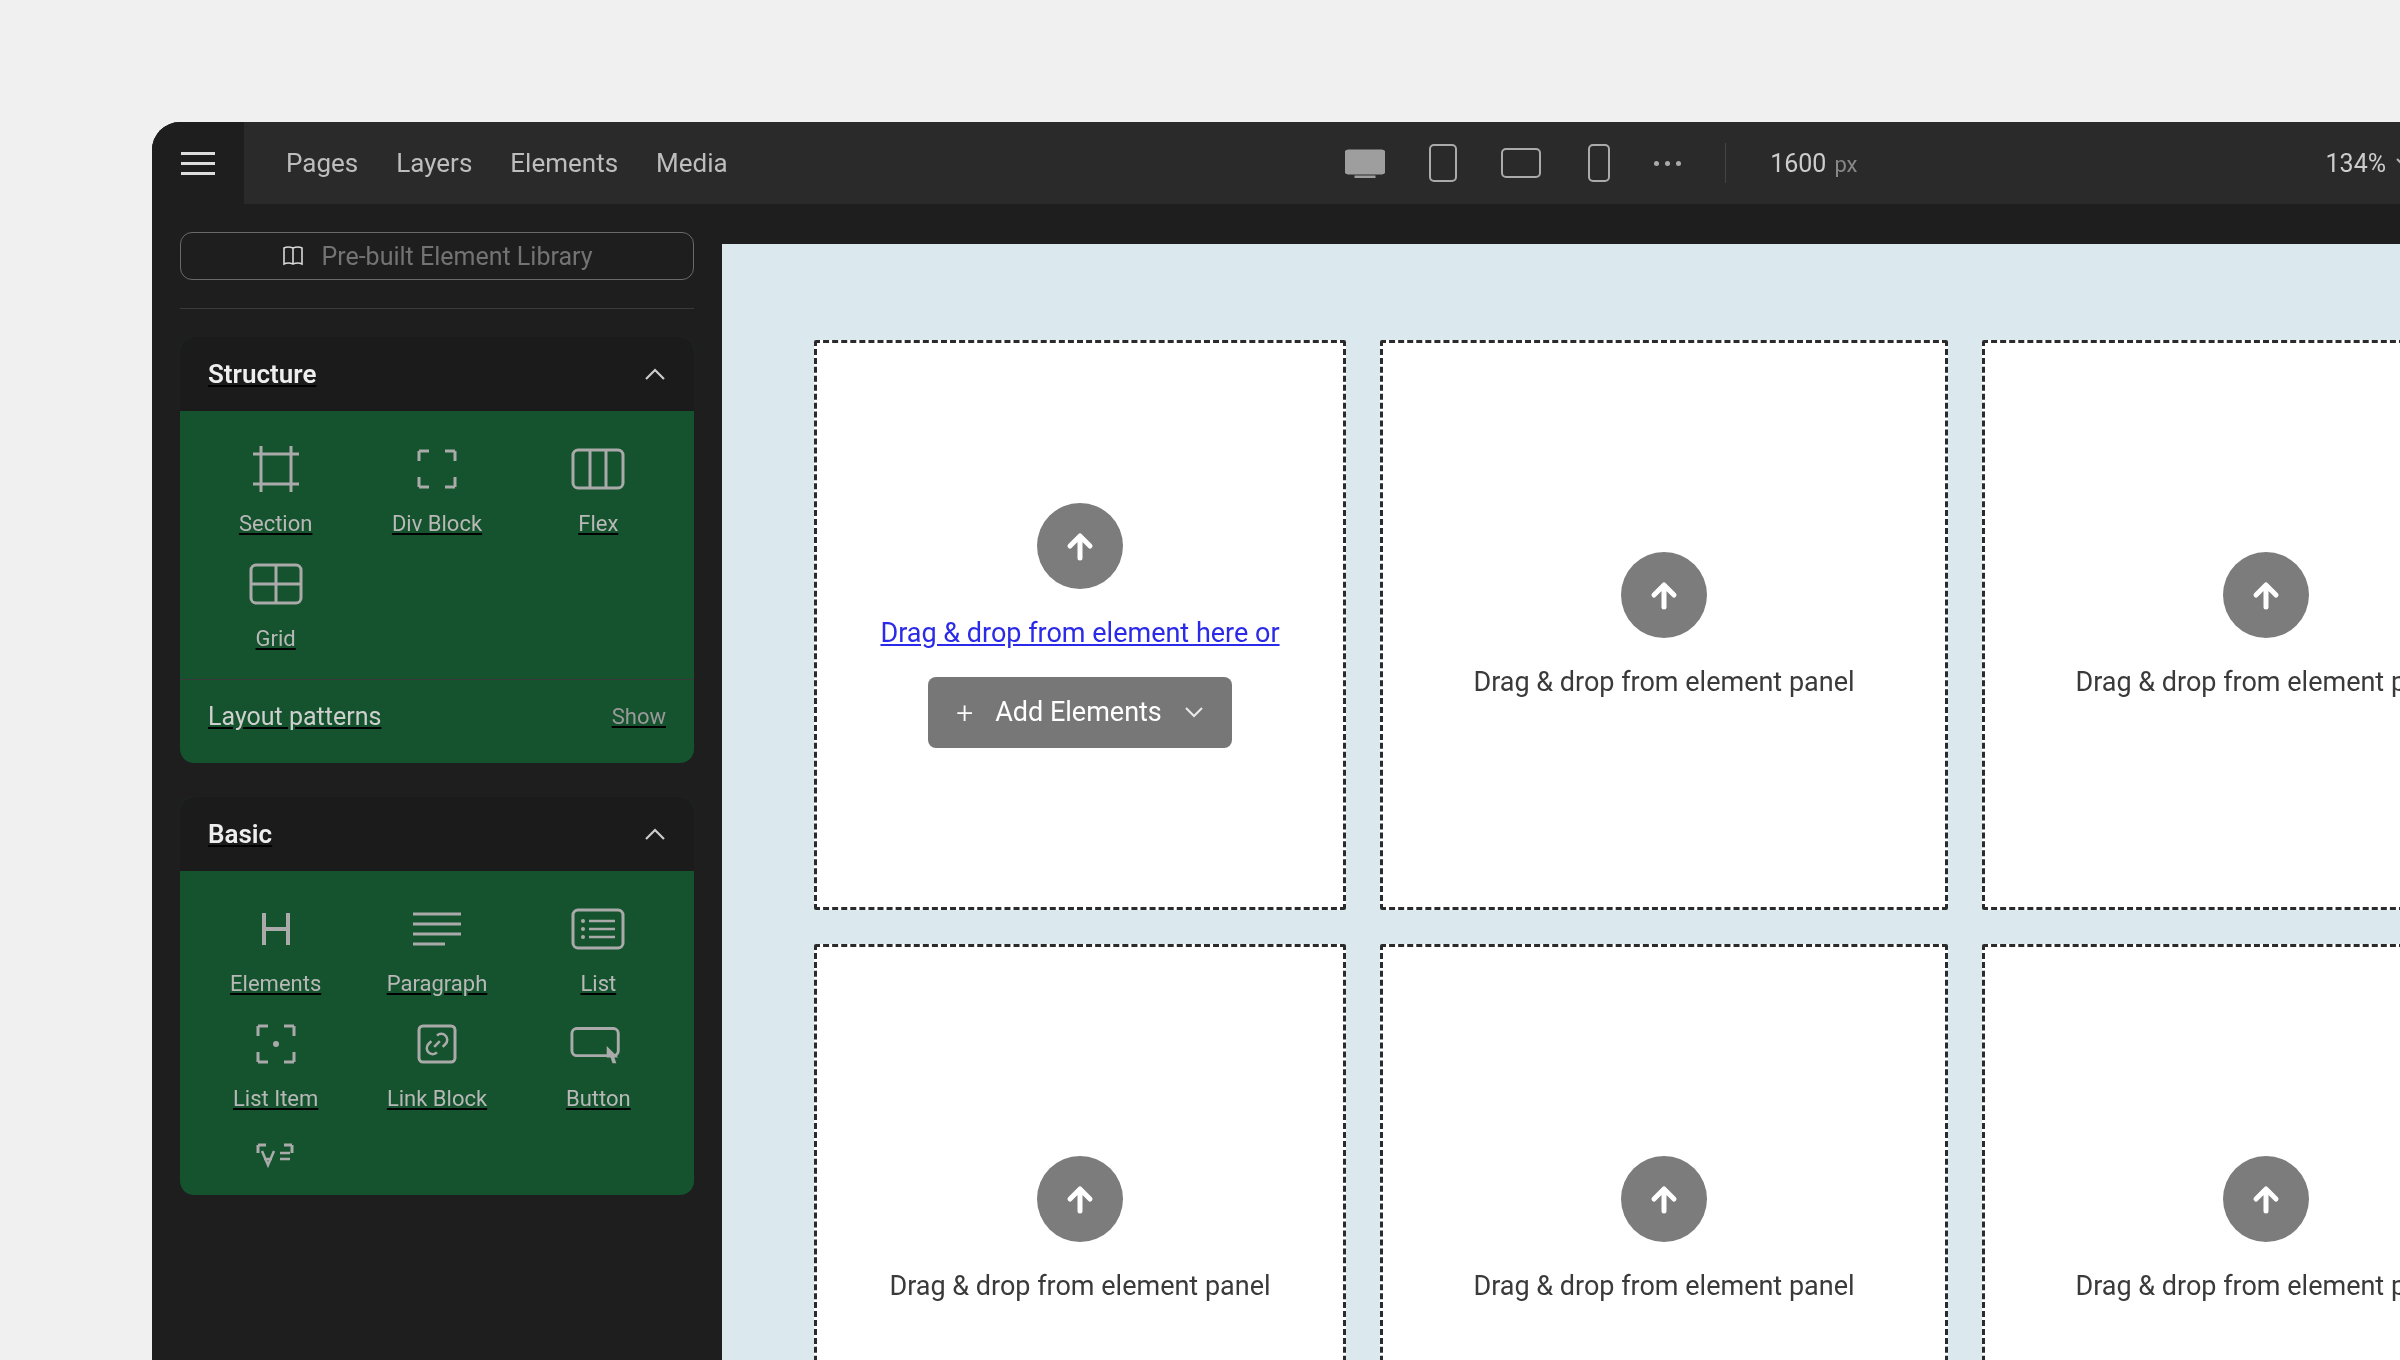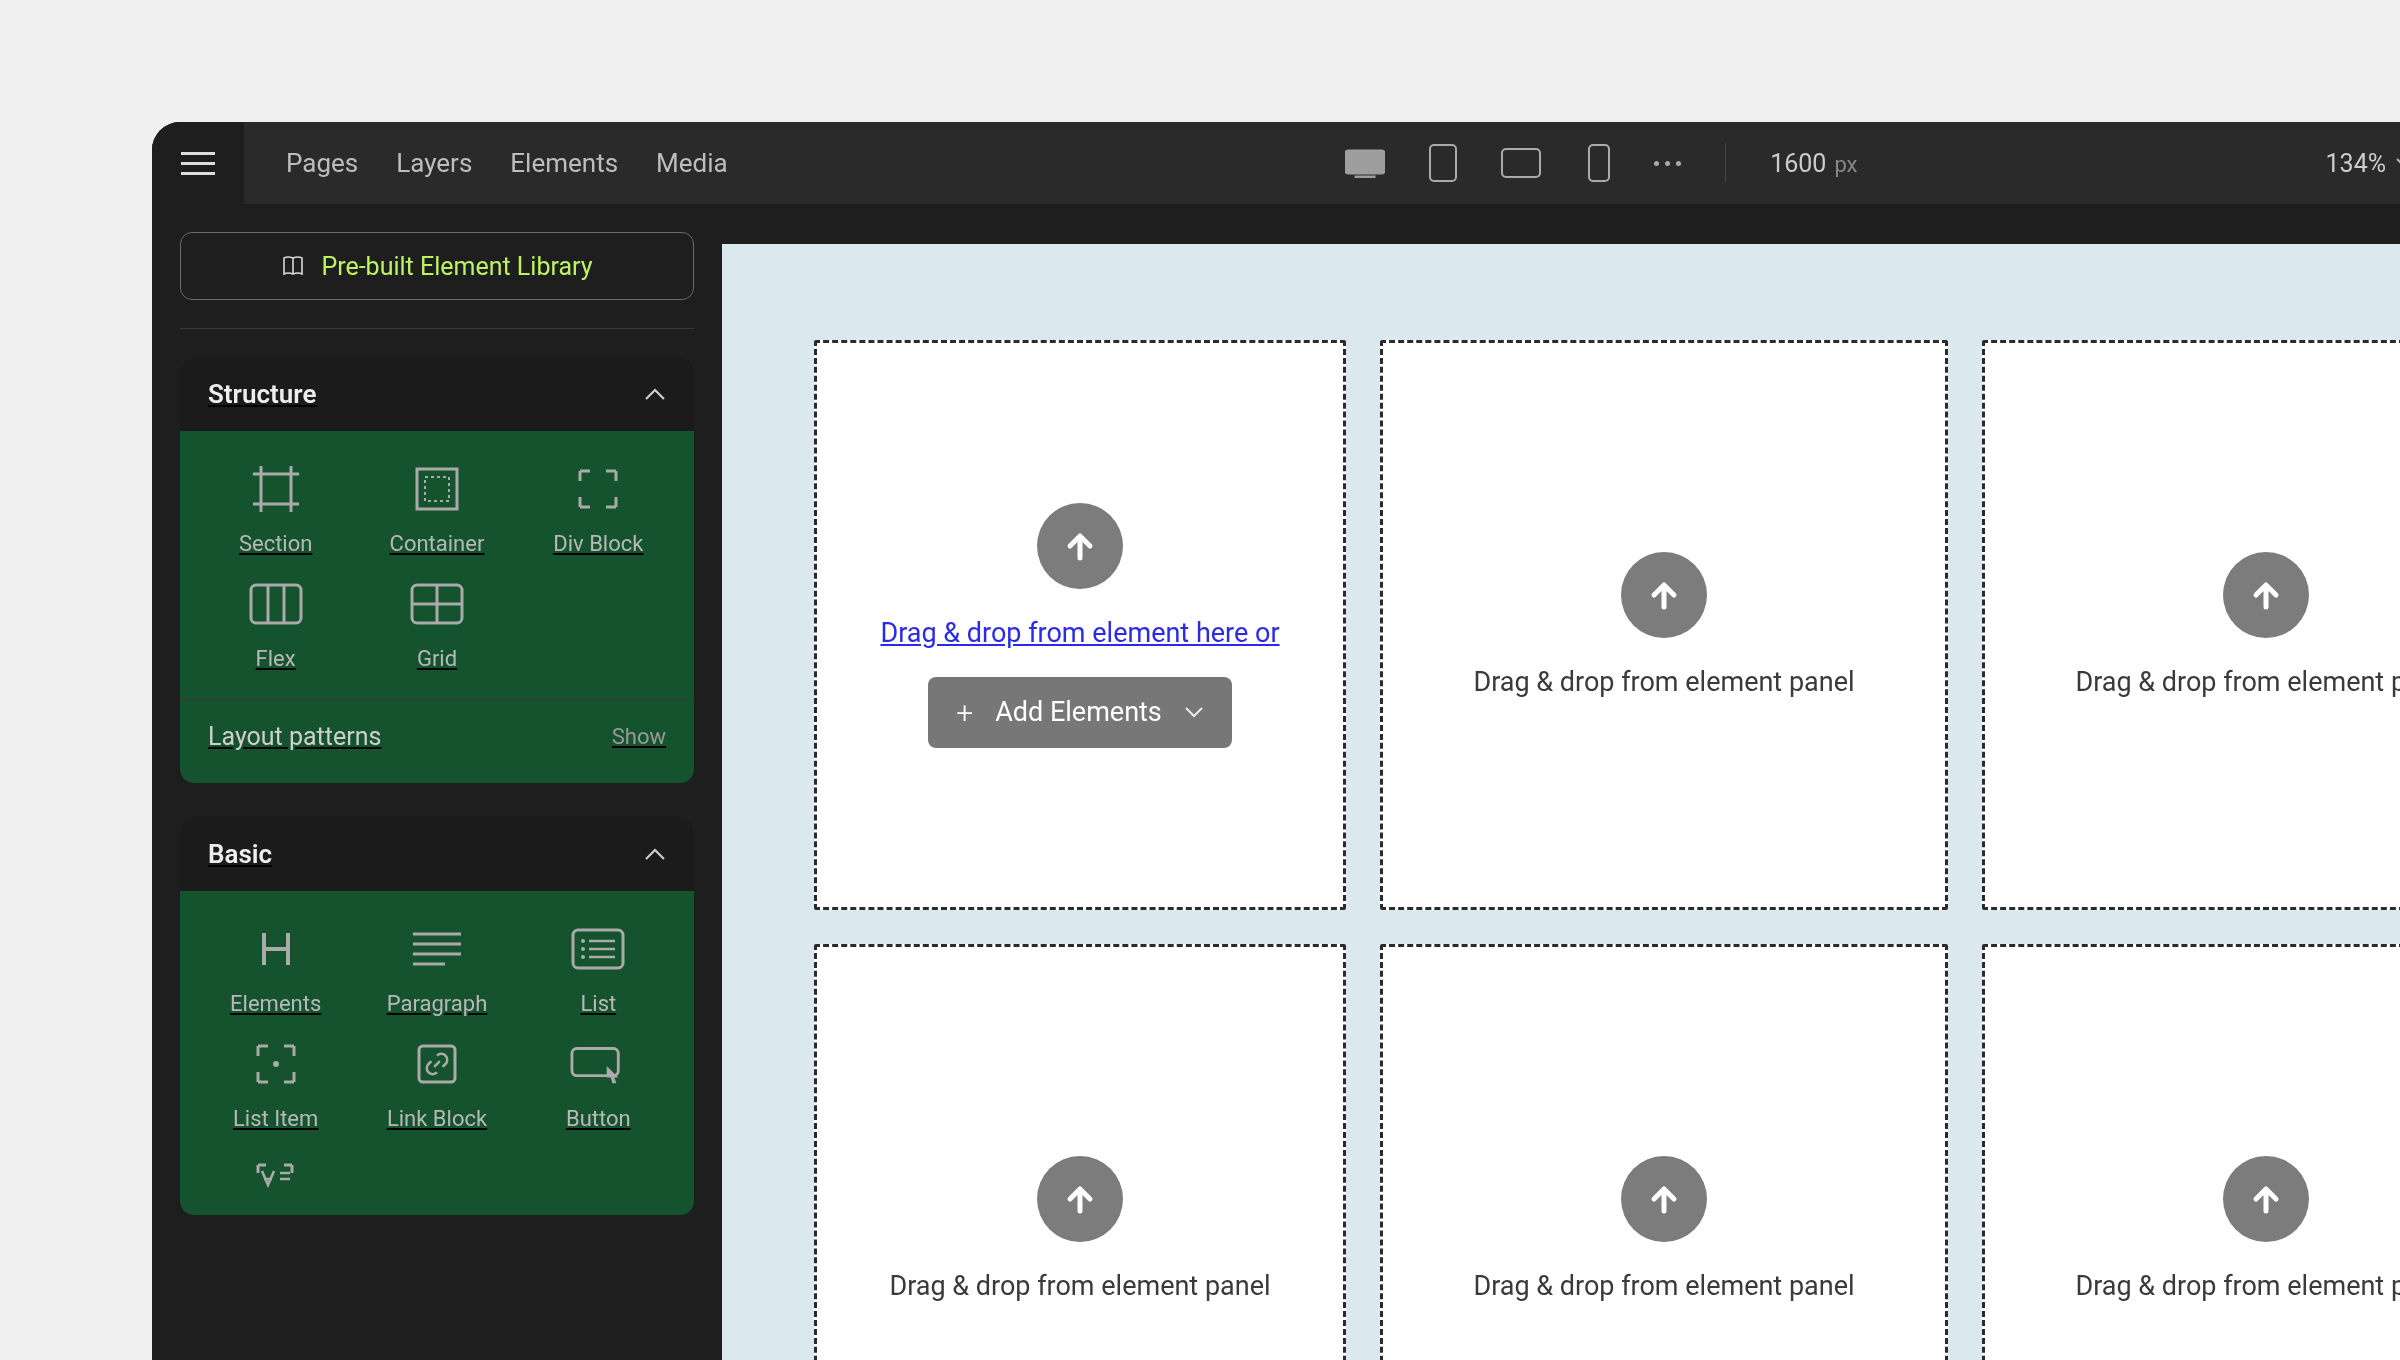--- a/index.html
+++ b/index.html
@@ -60,24 +60,24 @@
   .zoom { color:#ccc; font-size:25px; display:flex; align-items:center; gap:10px; margin-left:420px; }
 
   
   .sidebar {
     position:absolute; left:0; top:82px; width:570px; bottom:0;
     background:#1e1e1e;
     padding: 28px 28px 0 28px;
     overflow:hidden;
   }
   .lib-btn {
-    width:100%; height:68px;
+    width:100%; height:48px;
     border:1.5px solid #6a6a6a; border-radius:12px;
     display:flex; align-items:center; justify-content:center; gap:16px;
-    color:#bef264; font-size:25px;
+    color:#737373; font-size:25px;
     background:transparent;
   }
   .sidebar-divider { border:none; border-top:1px solid #3a3a3a; margin:28px 0; }
 
   .panel {
     background:#14532d; border-radius:14px; padding: 0 0 10px 0; margin-bottom:34px;text-decoration:underline;
   }
   .panel-header {
     display:flex; align-items:center; justify-content:space-between;
     padding: 22px 28px; color:#eee; font-size:26px; font-weight:600;
@@ -216,29 +216,20 @@
 
         <div class="elem-item">
           <div class="elem-icon">
             <svg width="50" height="50" viewBox="0 0 50 50">
                 <path d="M10 2 V48 M40 2 V48 M2 10 H48 M2 40 H48" stroke="#aaa" stroke-width="3" fill="none"></path>
               </svg>
           </div>
           <span>Section</span>
         </div>
 
-        <div class="elem-item">
-          <div class="elem-icon">
-            <svg width="48" height="48" viewBox="0 0 48 48">
-                <rect x="4" y="4" width="40" height="40" stroke="#aaa" stroke-width="3" fill="none"></rect>
-                <rect x="12" y="12" width="24" height="24" stroke="#aaa" stroke-width="2" stroke-dasharray="3 3" fill="none"></rect>
-              </svg>
-          </div>
-          <span>Container</span>
-        </div>
 
         <div class="elem-item">
           <div class="elem-icon">
             <svg width="48" height="48" viewBox="0 0 48 48">
                 <path d="M6 6 H16 M32 6 H42 M6 6 V16 M42 6 V16 M6 32 V42 M42 32 V42 M6 42 H16 M32 42 H42" stroke="#aaa" stroke-width="3" fill="none"></path>
               </svg>
           </div>
           <span>Div Block</span>
         </div>
 

